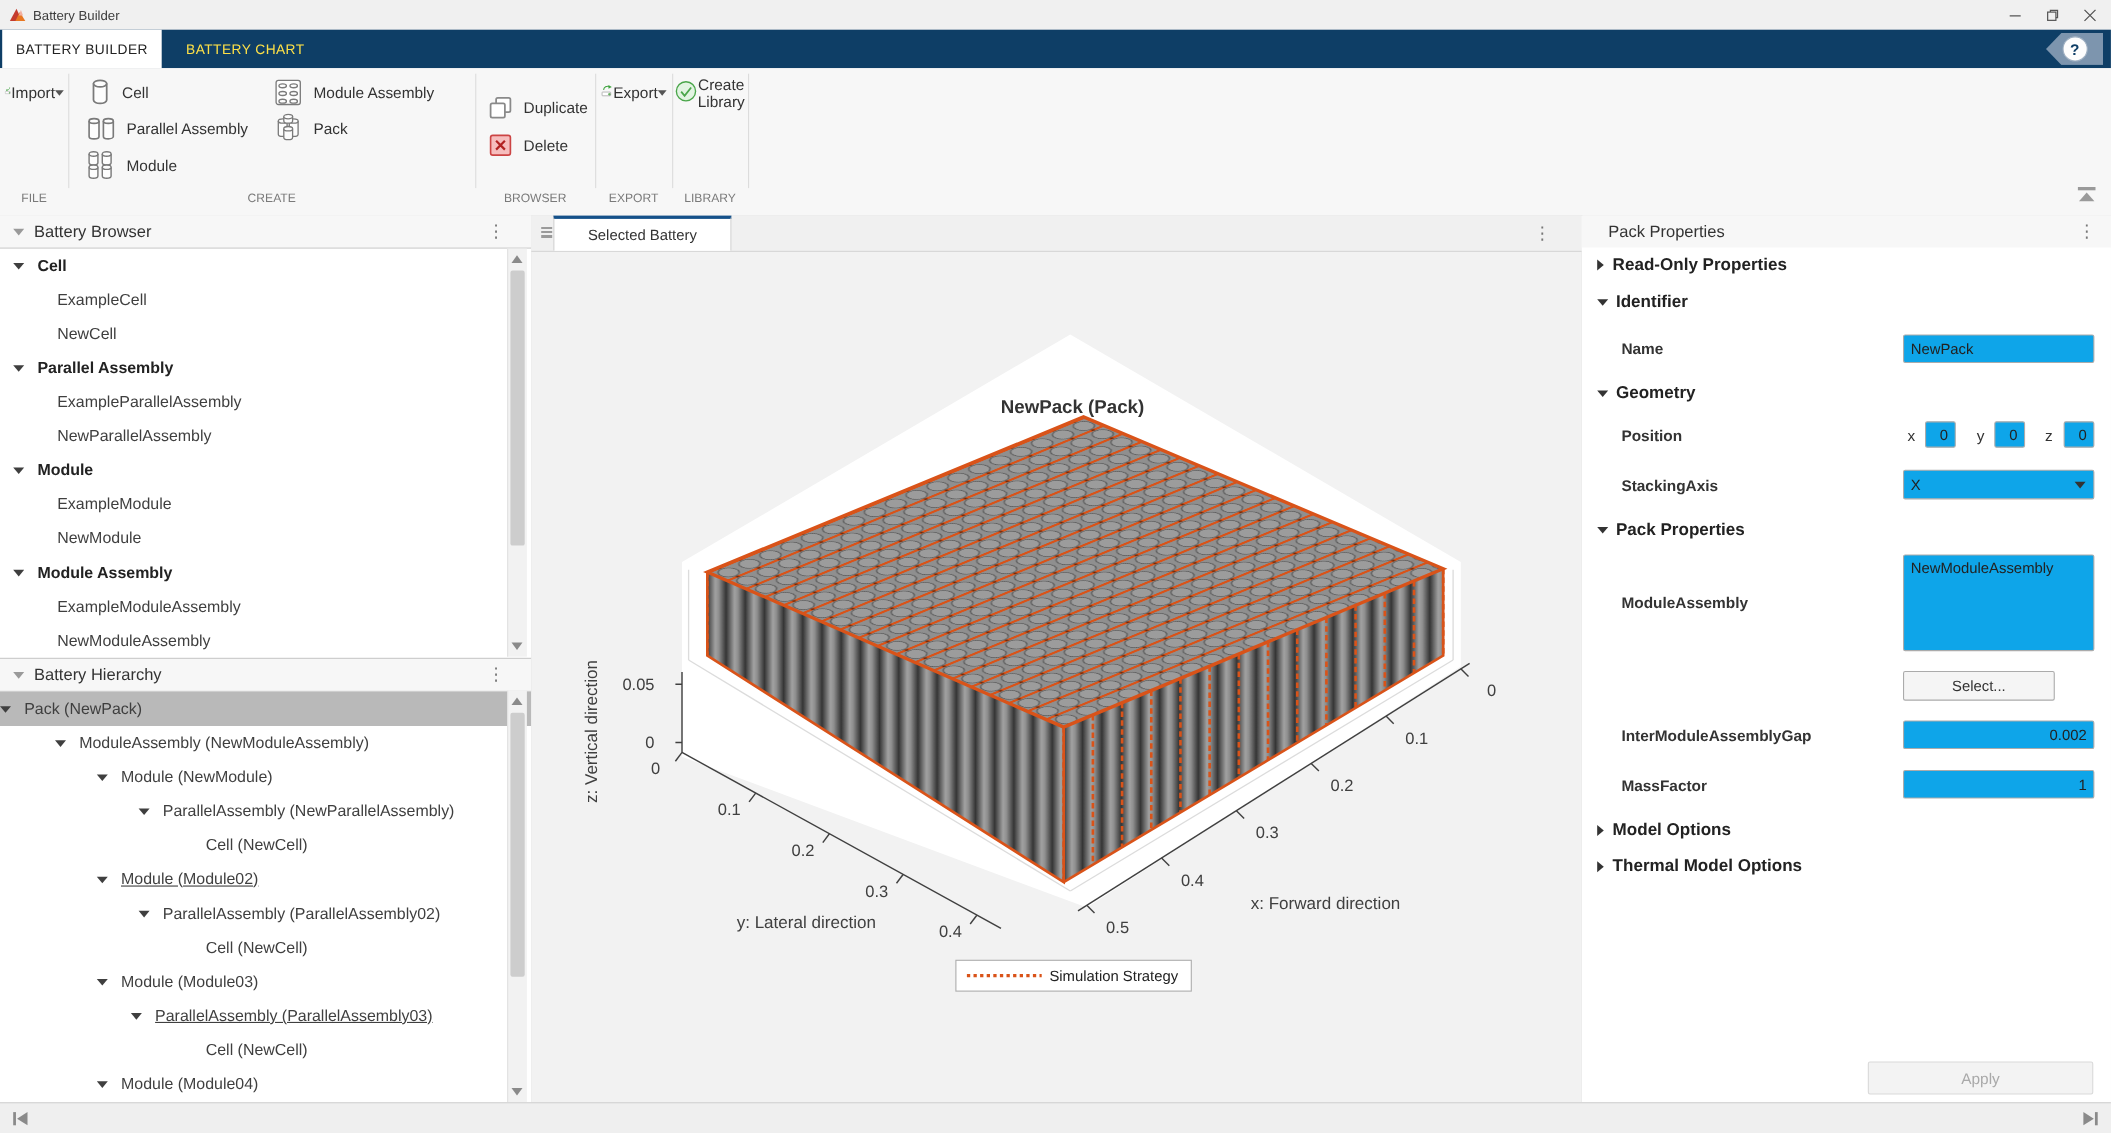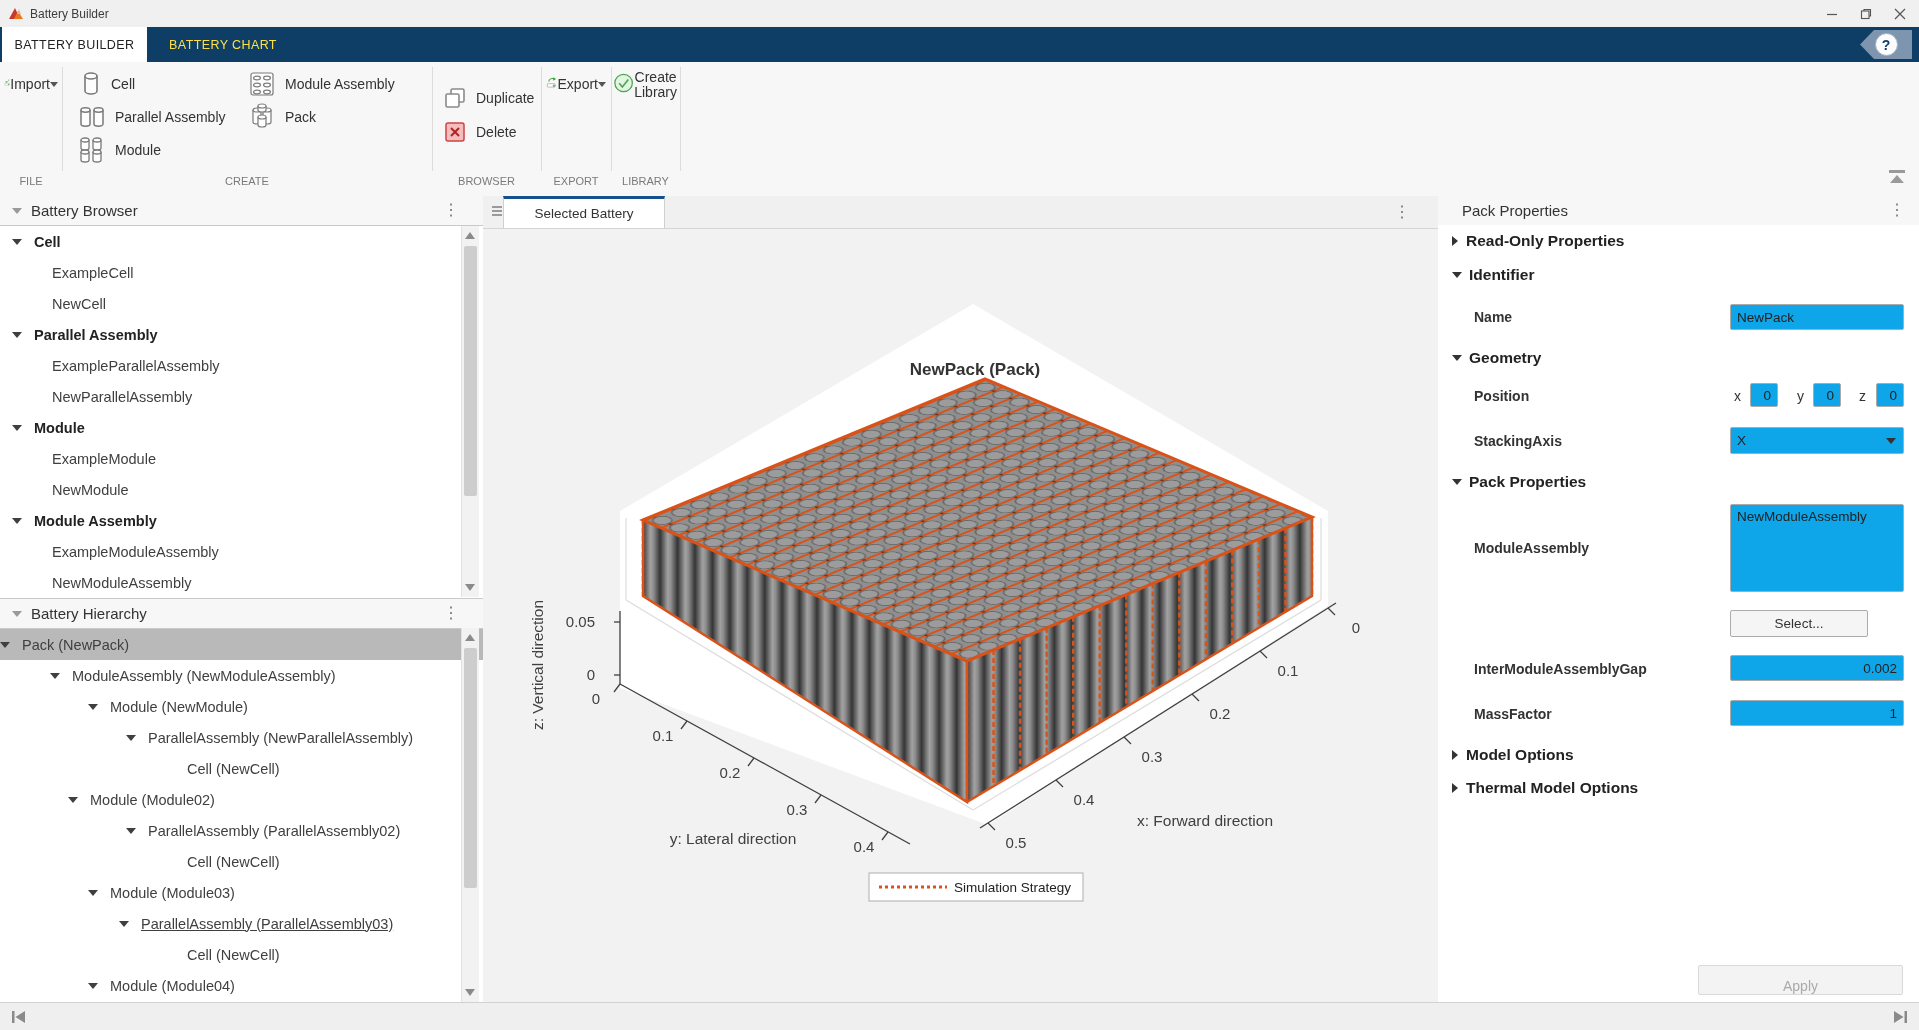--- a/index.html
+++ b/index.html
@@ -56,21 +56,21 @@
   .secrow .tri-r{width:0;height:0;border-top:5px solid transparent;border-bottom:5px solid transparent;border-left:6px solid #333;margin-right:8px;}
   .secrow .tri-d{width:0;height:0;border-left:5px solid transparent;border-right:5px solid transparent;border-top:6px solid #333;margin-right:7px;}
   .plabel{position:absolute;font-size:14px;color:#333;font-weight:600;}
   .pinput{position:absolute;box-sizing:border-box;background:#0ea5e9;border:1px solid #ababab;border-radius:2px;
           font-size:13.5px;color:#222;display:flex;align-items:center;padding:0 6px;}
   .pinput.num{justify-content:flex-end;}
   .pbtn{position:absolute;box-sizing:border-box;background:#f5f5f5;border:1px solid #ababab;border-radius:2px;
         font-size:13.5px;color:#333;display:flex;align-items:center;justify-content:center;}
   .combo-caret{position:absolute;right:7px;top:10px;width:0;height:0;border-left:5px solid transparent;border-right:5px solid transparent;border-top:6px solid #333;}
   .applybtn{position:absolute;left:260px;top:769px;width:203px;height:28px;background:#f3f3f3;border:1px solid #d9d9d9;
-            border-radius:2px;color:#a9a9a9;font-size:14px;display:flex;align-items:flex-end;justify-content:center;}
+            border-radius:2px;color:#a9a9a9;font-size:14px;display:flex;align-items:center;justify-content:center;}
   
   .bottomstrip{left:0;top:1002px;width:1919px;height:28px;background:#efefef;border-top:1px solid #d2d2d2;}
   svg text{font-family:"Liberation Sans",sans-serif;}
 </style>
 </head>
 <body>
 
 <div id="app">
 
   <div class="abs titlebar">
@@ -310,21 +310,21 @@
           <div class="texp"></div>
           <span>Module (NewModule)</span>
         </div>
         <div class="trow" style="padding-left: 126px;">
           <div class="texp"></div>
           <span>ParallelAssembly (NewParallelAssembly)</span>
         </div>
         <div class="trow" style="padding-left: 187px;">
           <span>Cell (NewCell)</span>
         </div>
-        <div class="trow" style="padding-left: 68px;">
+        <div class="trow" style="padding-left: 88px; text-decoration: underline;">
           <div class="texp"></div>
           <span>Module (Module02)</span>
         </div>
         <div class="trow" style="padding-left: 126px;">
           <div class="texp"></div>
           <span>ParallelAssembly (ParallelAssembly02)</span>
         </div>
         <div class="trow" style="padding-left: 187px;">
           <span>Cell (NewCell)</span>
         </div>

